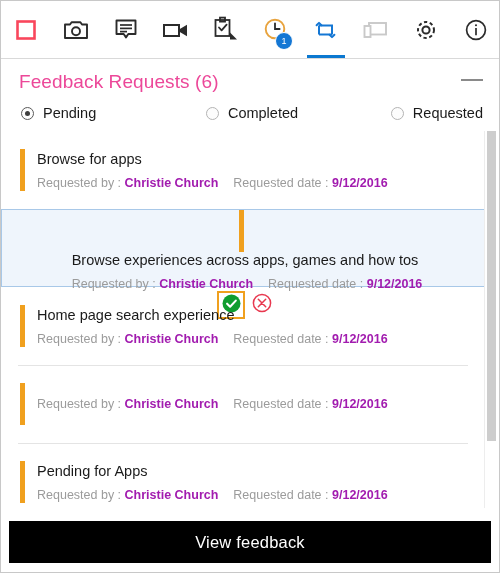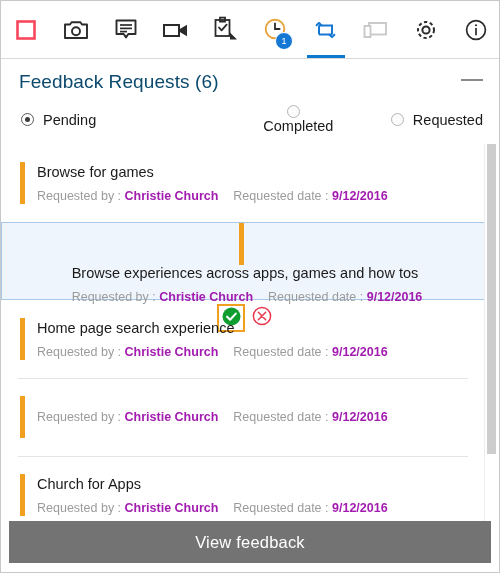--- a/index.html
+++ b/index.html
@@ -73,21 +73,21 @@
     border: 1.5px solid #ffffff;
     box-sizing: content-box;
   }
 
   
   .panel-header {
     padding: 12px 16px 0 18px;
     position: relative;
   }
   .panel-title {
-    color: #0c4a6e;
+    color: #ec4899;
     font-size: 19px;
     font-family: "Liberation Sans", sans-serif;
     letter-spacing: 0.1px;
   }
   .minimize-btn {
     position: absolute;
     right: 16px;
     top: 20px;
     width: 22px;
     height: 2px;
@@ -123,21 +123,21 @@
     content: "";
     position: absolute;
     left: 3px;
     top: 3px;
     width: 5px;
     height: 5px;
     border-radius: 50%;
     background: #3c3c3c;
   }
   .radio-item:nth-child(1) { width: 196px; }
-  .radio-item:nth-child(2) { width: 196px; flex-direction: column; }
+  .radio-item:nth-child(2) { width: 196px; }
 
   
   .list-wrap {
     position: relative;
     margin-top: 10px;
     height: 377px;
     overflow: hidden;
   }
   .list {
     position: absolute;
@@ -240,21 +240,21 @@
     background: #cdcdcd;
   }
 
   
   .footer-btn {
     position: absolute;
     left: 8px;
     right: 8px;
     bottom: 9px;
     height: 42px;
-    background: #737373;
+    background: #000000;
     color: #ffffff;
     font-size: 16.5px;
     display: flex;
     align-items: center;
     justify-content: center;
     letter-spacing: 0.2px;
   }
 </style>
 </head>
 <body>
@@ -393,21 +393,21 @@
       </div>
     </div>
   </div>
 
   <div class="list-wrap">
     <div class="list">
 
       <div class="req-item">
         <div class="accent-bar"></div>
         <div class="req-body">
-          <div class="req-title">Browse for games</div>
+          <div class="req-title">Browse for apps</div>
           <div class="req-meta">
             <span>Requested by :</span>
             <span class="strong">Christie Church</span>
             <span class="gap"></span>
             <span>Requested date :</span>
             <span class="strong">9/12/2016</span>
           </div>
         </div>
       </div>
 
@@ -466,21 +466,21 @@
             <span class="gap"></span>
             <span>Requested date :</span>
             <span class="strong">9/12/2016</span>
           </div>
         </div>
       </div>
 
       <div class="req-item">
         <div class="accent-bar"></div>
         <div class="req-body">
-          <div class="req-title">Church for Apps</div>
+          <div class="req-title">Pending for Apps</div>
           <div class="req-meta">
             <span>Requested by :</span>
             <span class="strong">Christie Church</span>
             <span class="gap"></span>
             <span>Requested date :</span>
             <span class="strong">9/12/2016</span>
           </div>
         </div>
       </div>
 

